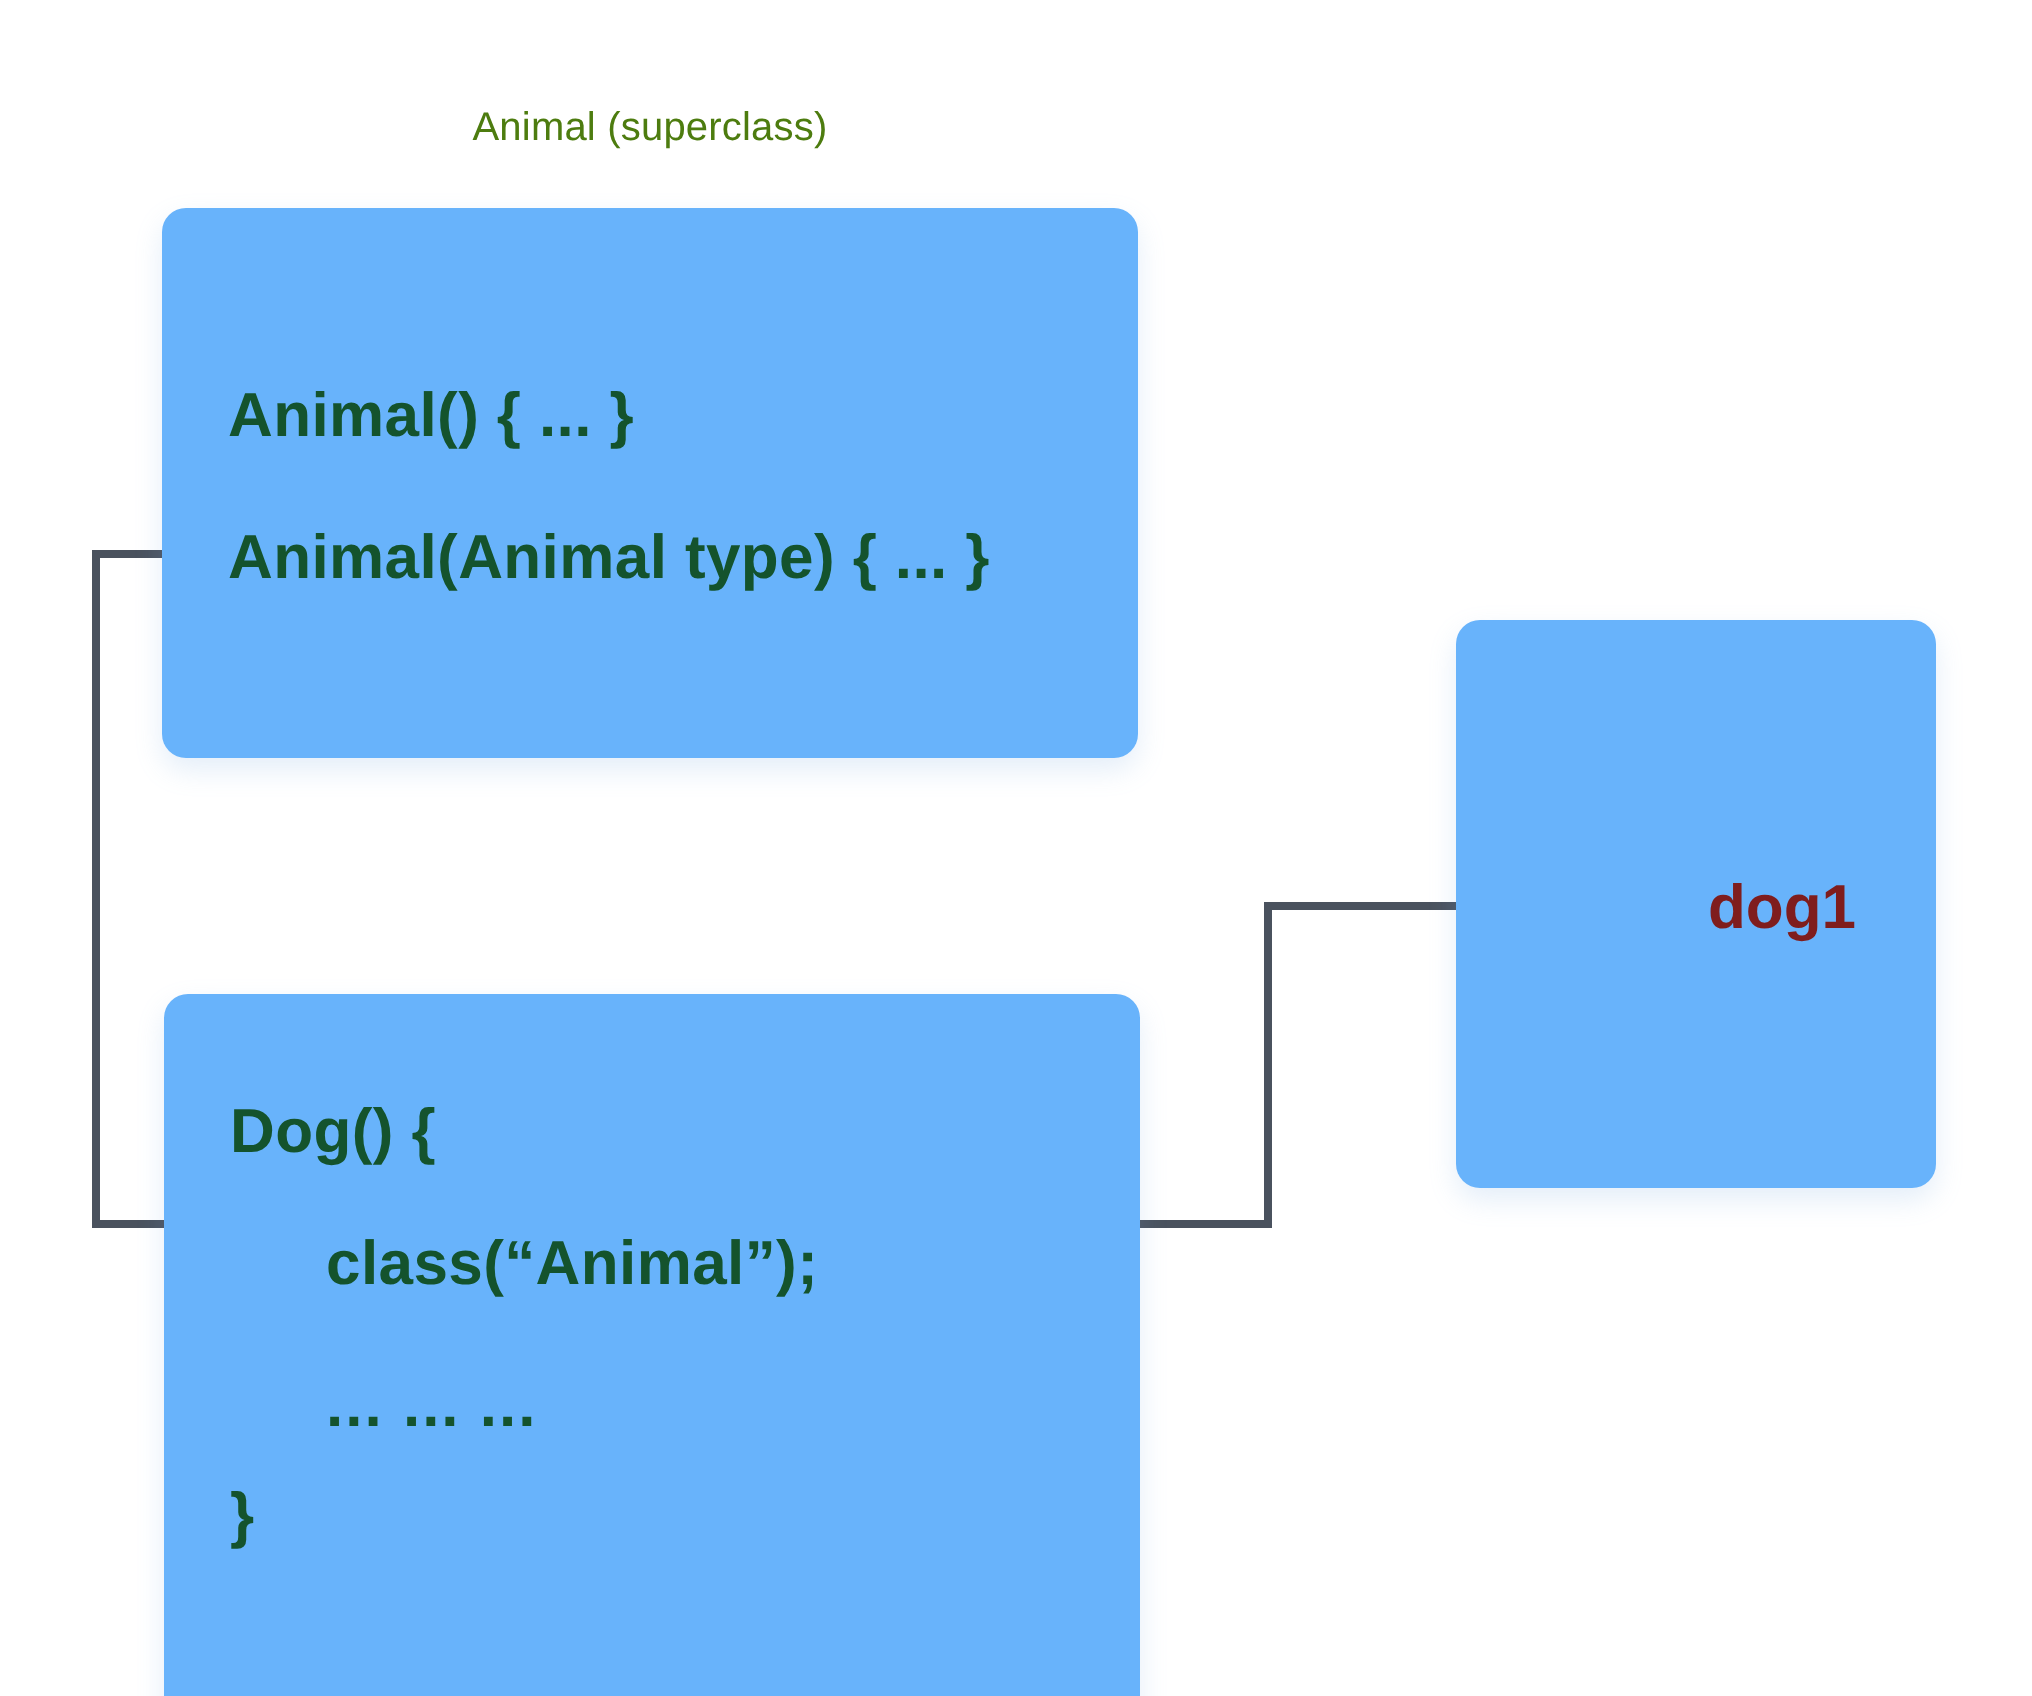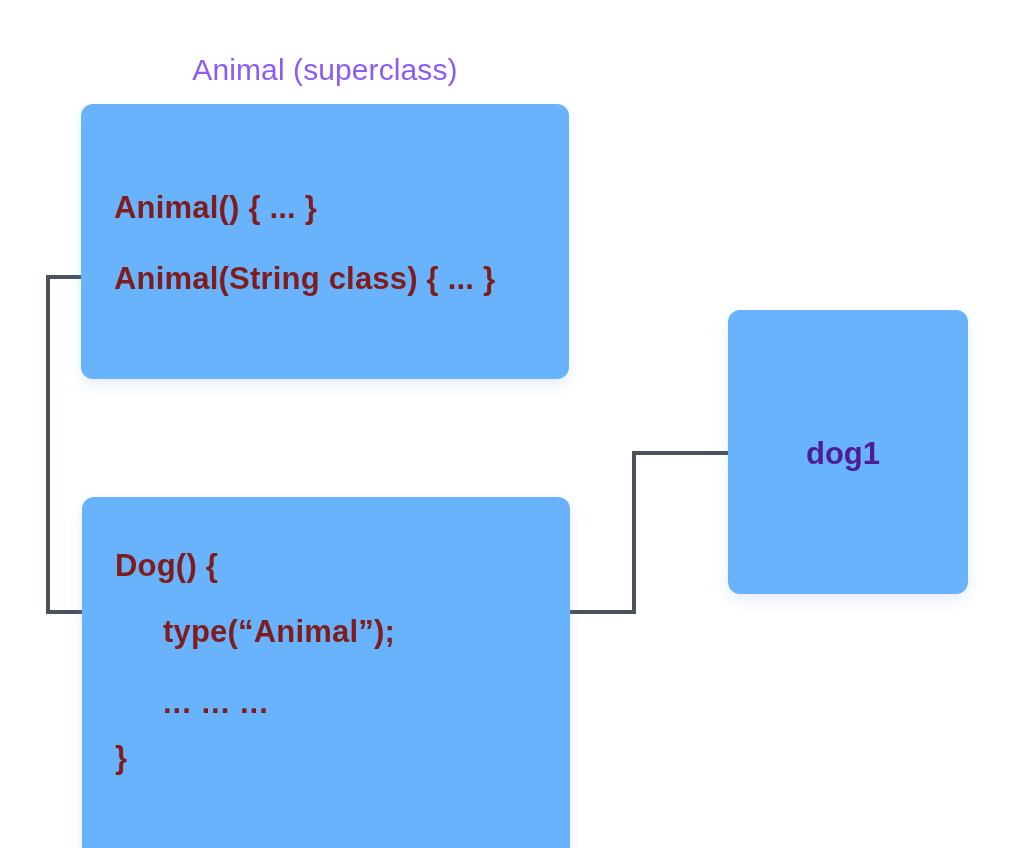--- a/index.html
+++ b/index.html
@@ -16,56 +16,57 @@
     position: relative;
     width: 1016px;
     height: 848px;
     background: #ffffff;
     overflow: hidden;
   }
 
   
   .group-title {
     position: absolute;
-    color: #8b5cf6;
-    font-size: 30px;
+    color: #4d7c0f;
+    font-size: 20px;
     font-weight: 400;
     letter-spacing: 0.1px;
     white-space: nowrap;
     text-align: center;
     line-height: 1.2;
   }
 
   
   .class-box {
     position: absolute;
     background: #68b3fb;
     border-radius: 12px;
     box-shadow: 0 6px 14px rgba(120, 170, 225, 0.20);
   }
 
   
   .code-line {
     position: absolute;
-    color: #7f1d1d;
+    color: #14532d;
     font-weight: bold;
     font-size: 31px;
     letter-spacing: 0.2px;
     white-space: pre;
     line-height: 1;
   }
   .code-line.indent-1 {  }
 
   .obj-label {
     position: absolute;
-    color: #4c1d95;
+    color: #7f1d1d;
     font-weight: bold;
     font-size: 31px;
     white-space: pre;
     line-height: 1;
+    margin-left: 48px;
   }
 
   
   .connector-svg {
     position: absolute;
     left: 0;
     top: 0;
     width: 1016px;
     height: 848px;
     pointer-events: none;
@@ -96,27 +97,27 @@
     <g>
       <path class="conn-path" d="M 786 453 L 634 453 L 634 612 L 482 612"></path>
       <polygon class="conn-head" points="482,601 458,612 482,623"></polygon>
     </g>
   </svg>
 
   <div class="group-title" style="left:81px; top:52px; width:488px;">Animal (superclass)</div>
 
   <div class="class-box" style="left:81px; top:104px; width:488px; height:275px;">
     <div class="code-line" style="left:33px; top:88px;">Animal() { ... }</div>
-    <div class="code-line" style="left:33px; top:159px;">Animal(String class) { ... }</div>
+    <div class="code-line" style="left:33px; top:159px;">Animal(Animal type) { ... }</div>
   </div>
 
 
   <div class="class-box" style="left:82px; top:479px; width:488px; height:405px;margin-top:18px;">
     <div class="code-line" style="left:33px; top:53px;">Dog() {</div>
-    <div class="code-line indent-1" style="left:81px; top:119px;">type(“Animal”);</div>
+    <div class="code-line indent-1" style="left:81px; top:119px;">class(“Animal”);</div>
     <div class="code-line indent-1" style="left:81px; top:190px; letter-spacing:1px;">... ... ...</div>
     <div class="code-line" style="left:33px; top:245px;">}</div>
   </div>
 
 
   <div class="class-box" style="left:728px; top:310px; width:240px; height:284px;">
     <div class="obj-label" style="left:78px; top:128px;">dog1</div>
   </div>
 
 </div>

